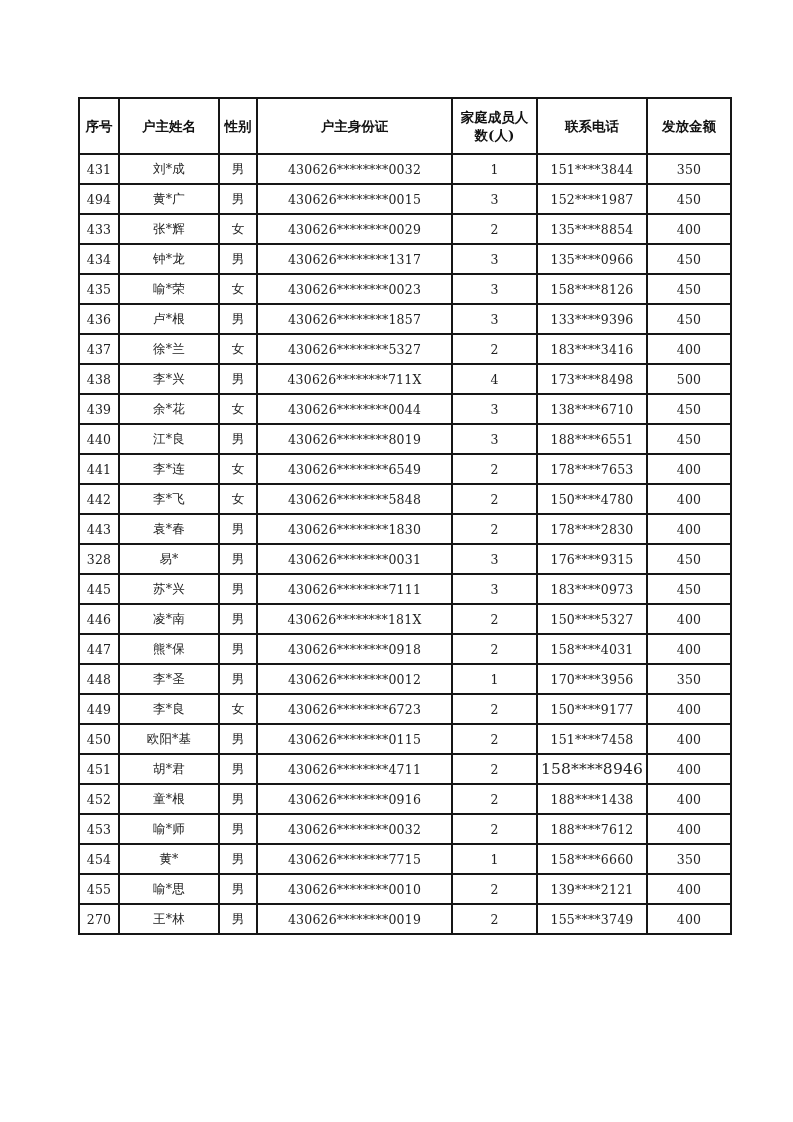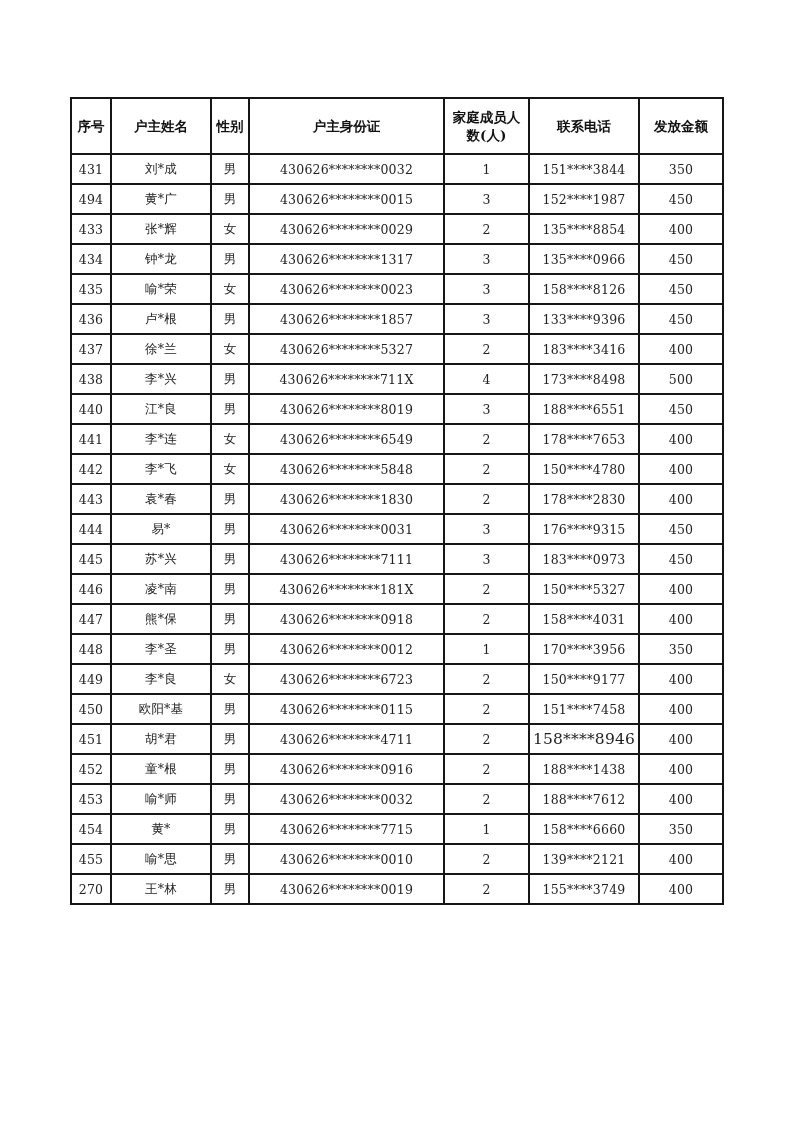--- a/index.html
+++ b/index.html
@@ -11,21 +11,21 @@
     position: relative;
     width: 793px;
     height: 1122px;
     background: #ffffff;
     overflow: hidden;
     font-family: "DejaVu Serif", "Liberation Serif", serif;
     color: #1c1c1c;
   }
   table.grid {
     position: absolute;
-    left: 70px;
+    left: 78px;
     top: 97px;
     border-collapse: collapse;
     table-layout: fixed;
     width: 652px;
   }
   table.grid th,
   table.grid td {
     border: 2px solid #161616;
     text-align: center;
     vertical-align: middle;
@@ -144,20 +144,29 @@
         <tr>
           <td>438</td>
           <td>李*兴</td>
           <td>男</td>
           <td>430626********711X</td>
           <td>4</td>
           <td>173****8498</td>
           <td>500</td>
         </tr>
         <tr>
+          <td>439</td>
+          <td>余*花</td>
+          <td>女</td>
+          <td>430626********0044</td>
+          <td>3</td>
+          <td>138****6710</td>
+          <td>450</td>
+        </tr>
+        <tr>
           <td>440</td>
           <td>江*良</td>
           <td>男</td>
           <td>430626********8019</td>
           <td>3</td>
           <td>188****6551</td>
           <td>450</td>
         </tr>
         <tr>
           <td>441</td>
@@ -180,21 +189,21 @@
         <tr>
           <td>443</td>
           <td>袁*春</td>
           <td>男</td>
           <td>430626********1830</td>
           <td>2</td>
           <td>178****2830</td>
           <td>400</td>
         </tr>
         <tr>
-          <td>444</td>
+          <td>328</td>
           <td>易*</td>
           <td>男</td>
           <td>430626********0031</td>
           <td>3</td>
           <td>176****9315</td>
           <td>450</td>
         </tr>
         <tr>
           <td>445</td>
           <td>苏*兴</td>

